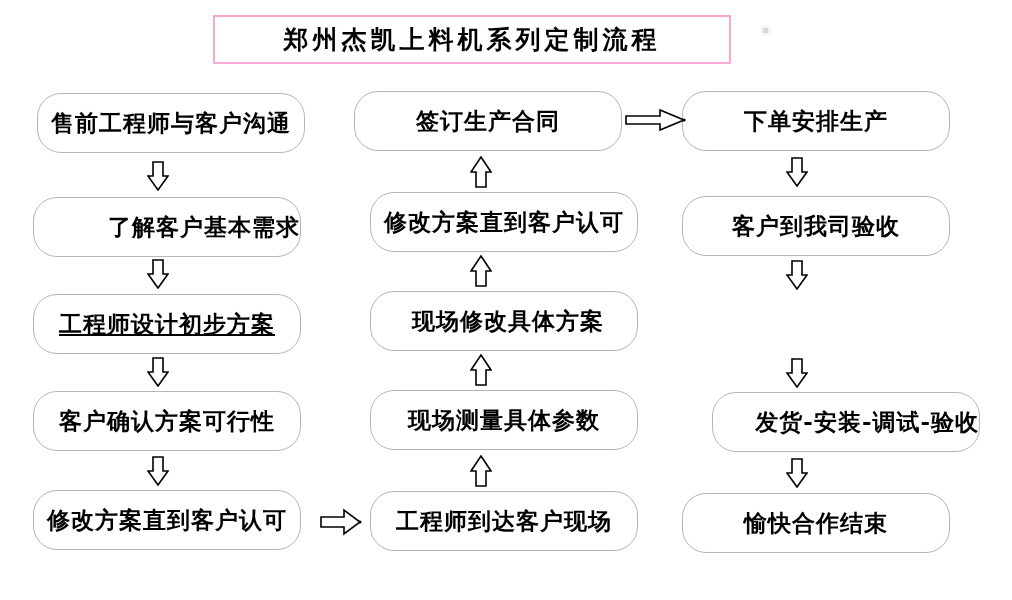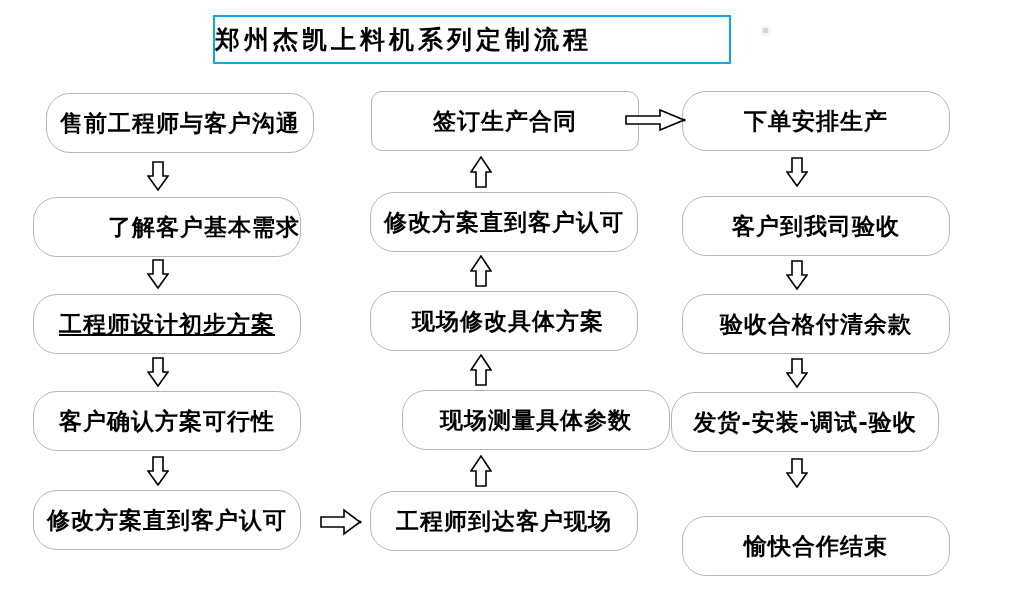--- a/index.html
+++ b/index.html
@@ -14,25 +14,25 @@
     background: #ffffff;
     font-family: "DejaVu Serif", serif;
     overflow: hidden;
   }
   .title-box {
     position: absolute;
     left: 213px;
     top: 15px;
     width: 518px;
     height: 49px;
-    border: 2px solid #0ea5e9;
+    border: 2px solid #f9a8d4;
     background: #ffffff;
     display: flex;
     align-items: center;
-    justify-content: flex-start;
+    justify-content: center;
     box-sizing: border-box;
   }
   .title-text {
     font-size: 25px;
     font-weight: bold;
     color: #000000;
     letter-spacing: 4px;
     white-space: nowrap;
   }
   .flow-box {
@@ -71,21 +71,21 @@
 </head>
 <body>
 
 <div class="canvas">
 
   <div class="title-box">
     <span class="title-text">郑州杰凯上料机系列定制流程</span>
   </div>
   <div class="artifact-dot"></div>
 
-  <div class="flow-box" style="left:46px; top:93px;">
+  <div class="flow-box" style="left:37px; top:93px;">
     <span class="step-text">售前工程师与客户沟通</span>
   </div>
   <div class="flow-box" style="left:33px; top:197px;justify-content:flex-end;">
     <span class="step-text">了解客户基本需求</span>
   </div>
   <div class="flow-box" style="left:33px; top:294px;text-decoration:underline;">
     <span class="step-text">工程师设计初步方案</span>
   </div>
   <div class="flow-box" style="left:33px; top:391px;">
     <span class="step-text">客户确认方案可行性</span>
@@ -100,30 +100,30 @@
   <svg class="arrow" style="left:147px; top:259px;" width="22" height="30" viewBox="0 0 22 30">
     <polygon points="6,1 16,1 16,15 21,15 11,29 1,15 6,15" fill="#ffffff" stroke="#000000" stroke-width="1.6"></polygon>
   </svg>
   <svg class="arrow" style="left:147px; top:357px;" width="22" height="30" viewBox="0 0 22 30">
     <polygon points="6,1 16,1 16,15 21,15 11,29 1,15 6,15" fill="#ffffff" stroke="#000000" stroke-width="1.6"></polygon>
   </svg>
   <svg class="arrow" style="left:147px; top:456px;" width="22" height="30" viewBox="0 0 22 30">
     <polygon points="6,1 16,1 16,15 21,15 11,29 1,15 6,15" fill="#ffffff" stroke="#000000" stroke-width="1.6"></polygon>
   </svg>
 
-  <div class="flow-box" style="left:371px; top:91px;border-radius:11px;">
+  <div class="flow-box" style="left:354px; top:91px;">
     <span class="step-text">签订生产合同</span>
   </div>
   <div class="flow-box" style="left:370px; top:192px;">
     <span class="step-text">修改方案直到客户认可</span>
   </div>
   <div class="flow-box" style="left:370px; top:291px;padding-left:8px;">
     <span class="step-text">现场修改具体方案</span>
   </div>
-  <div class="flow-box" style="left:370px; top:390px;margin-left:32px;">
+  <div class="flow-box" style="left:370px; top:390px;">
     <span class="step-text">现场测量具体参数</span>
   </div>
   <div class="flow-box" style="left:370px; top:491px;font-family:Liberation Serif, serif;">
     <span class="step-text">工程师到达客户现场</span>
   </div>
 
   <svg class="arrow" style="left:470px; top:156px;" width="22" height="32" viewBox="0 0 22 32">
     <polygon points="11,1 21,16 16,16 16,31 6,31 6,16 1,16" fill="#ffffff" stroke="#000000" stroke-width="1.6"></polygon>
   </svg>
   <svg class="arrow" style="left:470px; top:255px;" width="22" height="32" viewBox="0 0 22 32">
@@ -135,27 +135,24 @@
   <svg class="arrow" style="left:470px; top:455px;" width="22" height="32" viewBox="0 0 22 32">
     <polygon points="11,1 21,16 16,16 16,31 6,31 6,16 1,16" fill="#ffffff" stroke="#000000" stroke-width="1.6"></polygon>
   </svg>
 
   <div class="flow-box" style="left:682px; top:196px;">
     <span class="step-text">客户到我司验收</span>
   </div>
   <div class="flow-box" style="left:682px; top:91px;">
     <span class="step-text">下单安排生产</span>
   </div>
-  <div class="flow-box" style="left:682px; top:294px;">
-    <span class="step-text">验收合格付清余款</span>
-  </div>
-  <div class="flow-box" style="left:671px; top:392px;">
+  <div class="flow-box" style="left:712px; top:392px;justify-content:flex-end;">
     <span class="step-text">发货-安装-调试-验收</span>
   </div>
-  <div class="flow-box" style="left:682px; top:493px;margin-top:23px;">
+  <div class="flow-box" style="left:682px; top:493px;">
     <span class="step-text">愉快合作结束</span>
   </div>
 
   <svg class="arrow" style="left:786px; top:157px;" width="22" height="30" viewBox="0 0 22 30">
     <polygon points="6,1 16,1 16,15 21,15 11,29 1,15 6,15" fill="#ffffff" stroke="#000000" stroke-width="1.6"></polygon>
   </svg>
   <svg class="arrow" style="left:786px; top:260px;" width="22" height="30" viewBox="0 0 22 30">
     <polygon points="6,1 16,1 16,15 21,15 11,29 1,15 6,15" fill="#ffffff" stroke="#000000" stroke-width="1.6"></polygon>
   </svg>
   <svg class="arrow" style="left:786px; top:358px;" width="22" height="30" viewBox="0 0 22 30">

